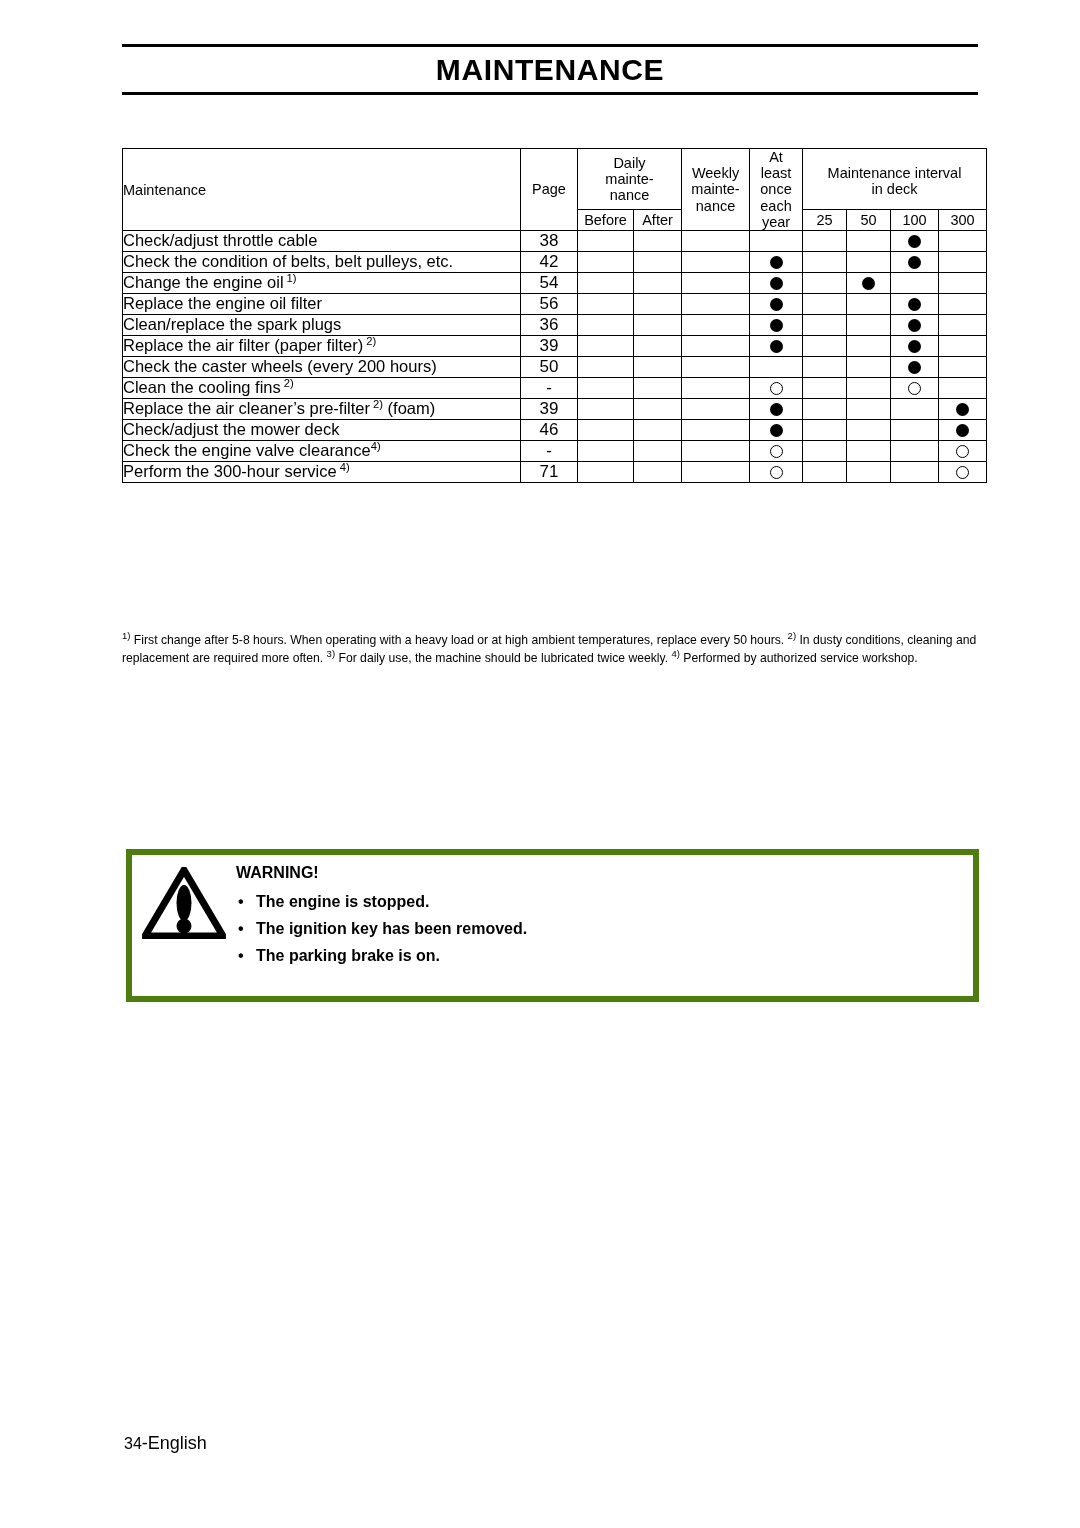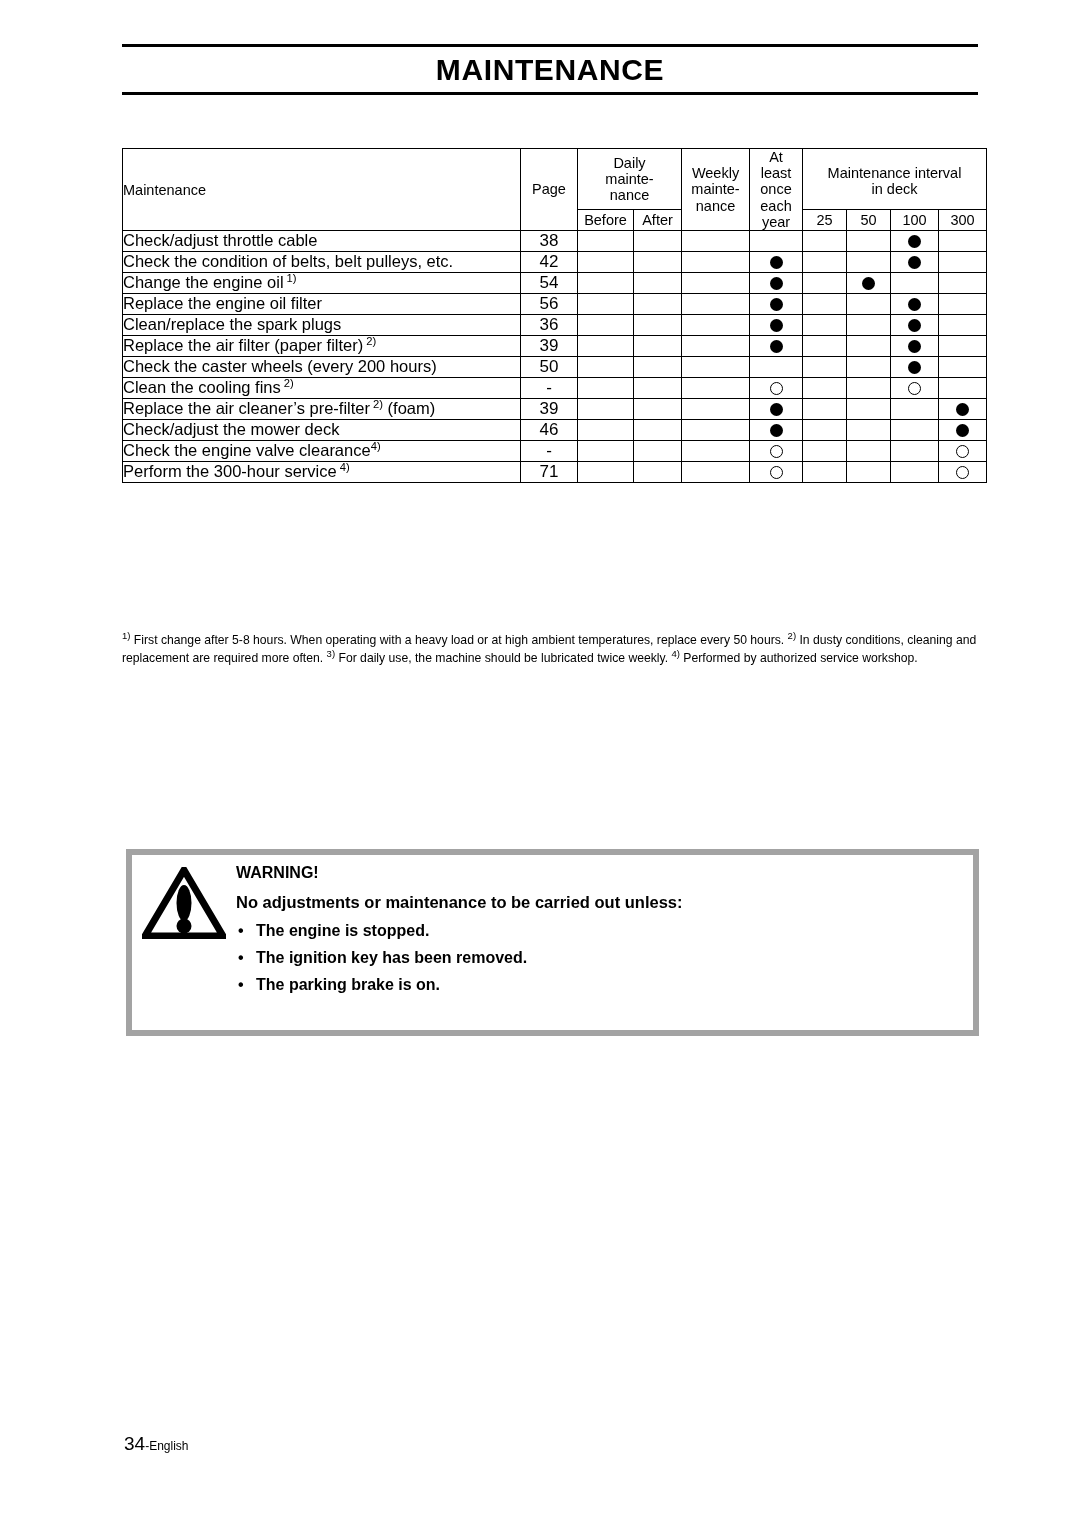--- a/index.html
+++ b/index.html
@@ -116,22 +116,22 @@
   }
   .legend-sym { width: 26px; display: inline-block; }
   .legend-sym .dot-filled, .legend-sym .dot-open { width: 15px; height: 15px; }
 
   
   .warn-box {
     position: absolute;
     left: 126px;
     top: 849px;
     width: 853px;
-    height: 187px;
-    border: 6px solid #a3a3a3;
+    height: 153px;
+    border: 6px solid #4d7c0f;
     background: #fff;
     display: flex;
     align-items: flex-start;
   }
   .warn-icon {
     width: 104px;
     flex: 0 0 104px;
     display: flex;
     justify-content: center;
     align-items: flex-start;
@@ -160,22 +160,22 @@
   }
 
   
   .footer {
     position: absolute;
     left: 124px;
     top: 1434px;
     font-size: 12px;
     line-height: 1;
   }
-  .footer .pnum { font-size: 19px; }
-  .footer .lang { font-size: 12px; }
+  .footer .pnum { font-size: 16px; }
+  .footer .lang { font-size: 18px; }
 </style>
 </head>
 <body>
 
 <div class="page">
 
   <div class="header">
     <div class="rule-top"></div>
     <div class="page-title">MAINTENANCE</div>
     <div class="rule-bot"></div>
@@ -394,21 +394,20 @@
   <div class="warn-box">
     <div class="warn-icon">
       <svg width="84" height="72" viewBox="0 0 84 72" aria-hidden="true">
         <polygon points="42,3 81,69 3,69" fill="none" stroke="#000" stroke-width="7" stroke-linejoin="miter"></polygon>
         <ellipse cx="42" cy="36" rx="7.5" ry="18" fill="#000"></ellipse>
         <circle cx="42" cy="59" r="7.5" fill="#000"></circle>
       </svg>
     </div>
     <div class="warn-body">
       <div class="warn-title">WARNING!</div>
-      <div class="warn-lead">No adjustments or maintenance to be carried out unless:</div>
       <div id="warn-items">
           <div class="warn-item"><span class="bullet">•</span><span>The engine is stopped.</span></div>
           <div class="warn-item"><span class="bullet">•</span><span>The ignition key has been removed.</span></div>
           <div class="warn-item"><span class="bullet">•</span><span>The parking brake is on.</span></div>
         </div>
     </div>
   </div>
 
   <div class="footer">
     <span class="pnum">34</span><span class="lang">-English</span>

